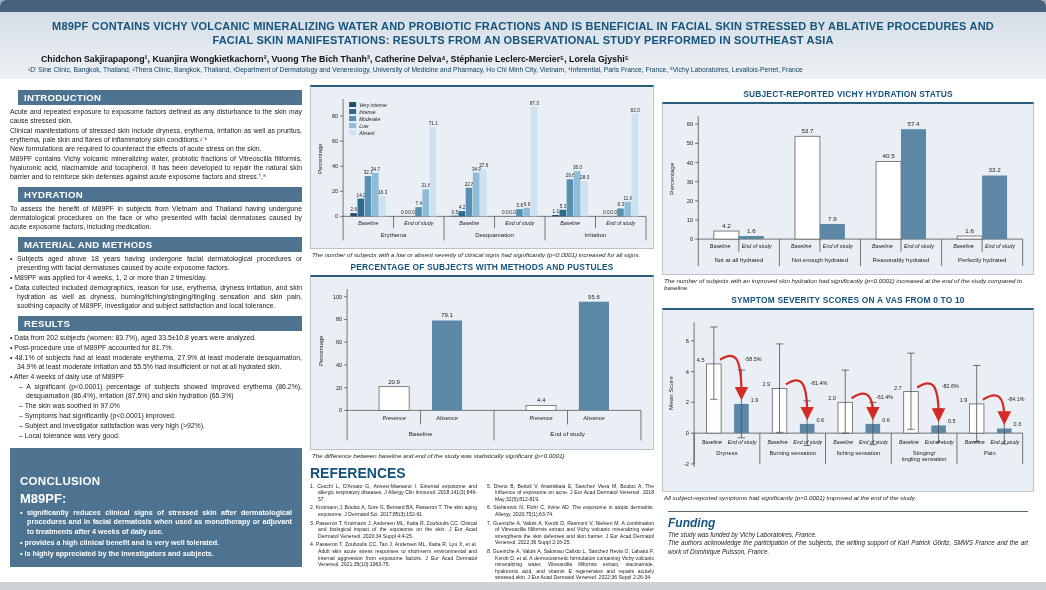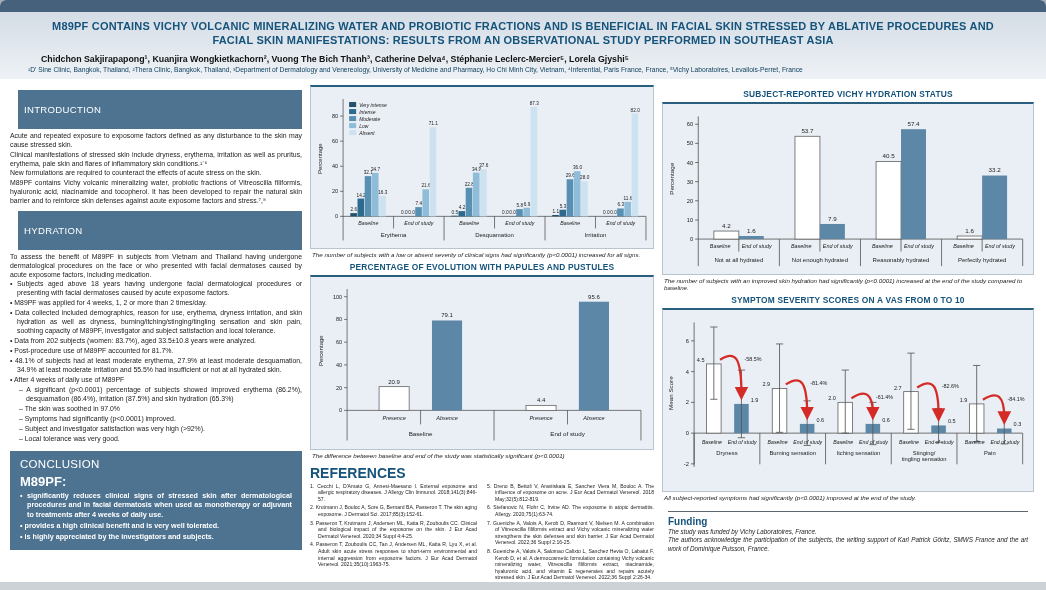--- a/index.html
+++ b/index.html
@@ -10,46 +10,46 @@
   .bottom-band{position:absolute;bottom:0;left:0;right:0;height:8px;background:#cdd2d7;}
   header{background:linear-gradient(#d4dce5,#eef2f6);padding:4px 20px 4px 20px;}
   h1{font-size:11px;font-weight:bold;color:#15537b;text-align:center;margin:3px 10px 6px 10px;line-height:1.3;letter-spacing:.2px;}
   .authors{font-size:8.8px;font-weight:bold;color:#111;margin:1px 0 2px 21px;}
   .affiliations{font-size:6.7px;color:#10405f;margin:0 0 2px 8px;}
   main{display:flex;gap:8px;padding:6px 10px 0 10px;}
   .col-left{width:292px;}
   .col-mid{width:344px;}
   .col-right{width:372px;}
   
-  .sec-head{background:#4d7391;color:#fff;font-weight:normal;font-size:9.6px;padding:14px 6px;margin:5px 0 3px 8px;letter-spacing:.3px;}
+  .sec-head{background:#4d7391;color:#fff;font-weight:bold;font-size:9.6px;padding:2px 6px;margin:5px 0 3px 8px;letter-spacing:.3px;}
   .sec-body{font-size:6.9px;line-height:1.3;color:#1b1b1b;text-align:justify;}
   .sec-body p{margin:0 0 1px 0;}
   .blist{list-style:none;margin:0;padding:0;}
   .blist li{margin:0 0 1px 0;}
   .blist li.b1{padding-left:7px;text-indent:-7px;}
   .blist li.b1::before{content:"• ";}
   .blist li.b2{padding-left:16px;text-indent:-7px;}
   .blist li.b2::before{content:"– ";}
   .conclusion{background:#4d7391;color:#fff;margin:7px 0 0 0;padding:7px 10px 8px 10px;}
-  .conc-head{font-size:11.5px;font-weight:normal;letter-spacing:.3px;margin-bottom:4px;}
+  .conc-head{font-size:11.5px;font-weight:bold;letter-spacing:.3px;margin-bottom:4px;margin-top:20px;}
   .conc-lead{font-size:13px;font-weight:bold;margin-bottom:2px;}
   .conclusion .blist{font-size:7.2px;font-weight:bold;line-height:1.35;text-align:justify;}
   
   .chart-title{font-size:8.4px;font-weight:bold;color:#15537b;text-align:center;margin:4px 0 3px 0;letter-spacing:.2px;}
   .panel{background:#e9eff5;border:1px solid #b9c5ce;border-top:2px solid #2a5e7f;padding:2px 2px 0 2px;}
   .caption{font-size:6.2px;font-style:italic;color:#222;margin:2px 0 3px 2px;}
   svg text{font-family:"Liberation Sans", sans-serif;fill:#222;}
   
   .refs-head{font-size:14px;font-weight:bold;color:#15537b;margin:6px 0 2px 0;}
   .refs-list{column-count:2;column-gap:10px;font-size:5.1px;line-height:1.3;color:#222;}
   .ref{margin:0 0 2px 0;padding-left:8px;text-indent:-8px;text-align:justify;}
   
   .funding-block{margin-top:10px;padding:0 6px;}
   .funding-block hr{border:none;border-top:1px solid #5a6670;margin:4px 0;}
-  .fund-head{font-size:10px;font-weight:bold;color:#15537b;margin:4px 0 1px 0;}
+  .fund-head{font-size:12px;font-weight:bold;font-style:italic;color:#15537b;margin:4px 0 1px 0;}
   .fund-text{font-size:6.3px;font-style:italic;color:#222;line-height:1.35;text-align:justify;}
 </style>
 </head>
 <body>
 
 <div class="poster">
   <div class="top-band"></div>
   <header>
     <h1>M89PF CONTAINS VICHY VOLCANIC MINERALIZING WATER AND PROBIOTIC FRACTIONS AND IS BENEFICIAL IN FACIAL SKIN STRESSED BY ABLATIVE PROCEDURES AND FACIAL SKIN MANIFESTATIONS: RESULTS FROM AN OBSERVATIONAL STUDY PERFORMED IN SOUTHEAST ASIA</h1>
     <div class="authors">Chidchon Sakjirapapong¹, Kuanjira Wongkietkachorn², Vuong The Bich Thanh³, Catherine Delva⁴, Stéphanie Leclerc-Mercier⁵, Lorela Gjyshi⁵</div>
@@ -65,27 +65,29 @@
             <p>Clinical manifestations of stressed skin include dryness, erythema, irritation as well as pruritus, erythema, pale skin and flares of inflammatory skin conditions.¹⁻⁶</p>
             <p>New formulations are required to counteract the effects of acute stress on the skin.</p>
             <p>M89PF contains Vichy volcanic mineralizing water, probiotic fractions of Vitreoscilla filiformis, hyaluronic acid, niacinamide and tocopherol. It has been developed to repair the natural skin barrier and to reinforce skin defenses against acute exposome factors and stress.⁷,⁸</p>
           </div>
       </div>
       <div>
         <div class="sec-head">HYDRATION</div>
         <div class="sec-body">To assess the benefit of M89PF in subjects from Vietnam and Thailand having undergone dermatological procedures on the face or who presented with facial dermatoses caused by acute exposome factors, including medication.</div>
       </div>
       <div>
+        <div class="sec-head">MATERIAL AND METHODS</div>
         <ul class="blist sec-body" id="methods-list">
             <li class="b1">Subjects aged above 18 years having undergone facial dermatological procedures or presenting with facial dermatoses caused by acute exposome factors.</li>
             <li class="b1">M89PF was applied for 4 weeks, 1, 2 or more than 2 times/day.</li>
             <li class="b1">Data collected included demographics, reason for use, erythema, dryness irritation, and skin hydration as well as dryness, burning/itching/stinging/tingling sensation and skin pain, soothing capacity of M89PF, investigator and subject satisfaction and local tolerance.</li>
           </ul>
       </div>
       <div>
+        <div class="sec-head">RESULTS</div>
         <ul class="blist sec-body" id="results-list">
             <li class="b1">Data from 202 subjects (women: 83.7%), aged 33.5±10.8 years were analyzed.</li>
             <li class="b1">Post-procedure use of M89PF accounted for 81.7%.</li>
             <li class="b1">48.1% of subjects had at least moderate erythema, 27.9% at least moderate desquamation, 34.9% at least moderate irritation and 55.5% had insufficient or not at all hydrated skin.</li>
             <li class="b1">After 4 weeks of daily use of M89PF</li>
             <li class="b2">A significant (p&lt;0.0001) percentage of subjects showed improved erythema (86.2%), desquamation (86.4%), irritation (87.5%) and skin hydration (65.3%)</li>
             <li class="b2">The skin was soothed in 97.0%</li>
             <li class="b2">Symptoms had significantly (p&lt;0.0001) improved.</li>
             <li class="b2">Subject and investigator satisfaction was very high (&gt;92%).</li>
             <li class="b2">Local tolerance was very good.</li>
@@ -201,21 +203,21 @@
               <rect x="36" y="27" width="7" height="5" fill="#5890b4"></rect>
               <text x="46" y="31.6" font-size="5" text-anchor="start" font-style="italic">Moderate</text>
               <rect x="36" y="34" width="7" height="5" fill="#8fbcd8"></rect>
               <text x="46" y="38.6" font-size="5" text-anchor="start" font-style="italic">Low</text>
               <rect x="36" y="41" width="7" height="5" fill="#cde2f1"></rect>
               <text x="46" y="45.6" font-size="5" text-anchor="start" font-style="italic">Absent</text>
             </svg></div>
         <div class="caption">The number of subjects with a low or absent severity of clinical signs had significantly (p&lt;0.0001) increased for all signs.</div>
       </div>
       <div>
-        <div class="chart-title">PERCENTAGE OF EVOLUTION WITH PAPULES AND PUSTULES</div>
+        <div class="chart-title">PERCENTAGE OF SUBJECTS WITH METHODS AND PUSTULES</div>
         <div class="panel" id="chart-papules"><svg viewBox="0 0 337 165" width="100%">
               <line x1="34" y1="10" x2="34" y2="131" stroke="#444" stroke-width="0.7"></line>
               <line x1="34" y1="131" x2="327" y2="131" stroke="#444" stroke-width="0.7"></line>
               <line x1="31" y1="131" x2="34" y2="131" stroke="#444" stroke-width="0.7"></line>
               <text x="29" y="133" font-size="5.5" text-anchor="end">0</text>
               <line x1="31" y1="108.33333333333334" x2="34" y2="108.33333333333334" stroke="#444" stroke-width="0.7"></line>
               <text x="29" y="110.33333333333334" font-size="5.5" text-anchor="end">20</text>
               <line x1="31" y1="85.66666666666667" x2="34" y2="85.66666666666667" stroke="#444" stroke-width="0.7"></line>
               <text x="29" y="87.66666666666667" font-size="5.5" text-anchor="end">40</text>
               <line x1="31" y1="63" x2="34" y2="63" stroke="#444" stroke-width="0.7"></line>

